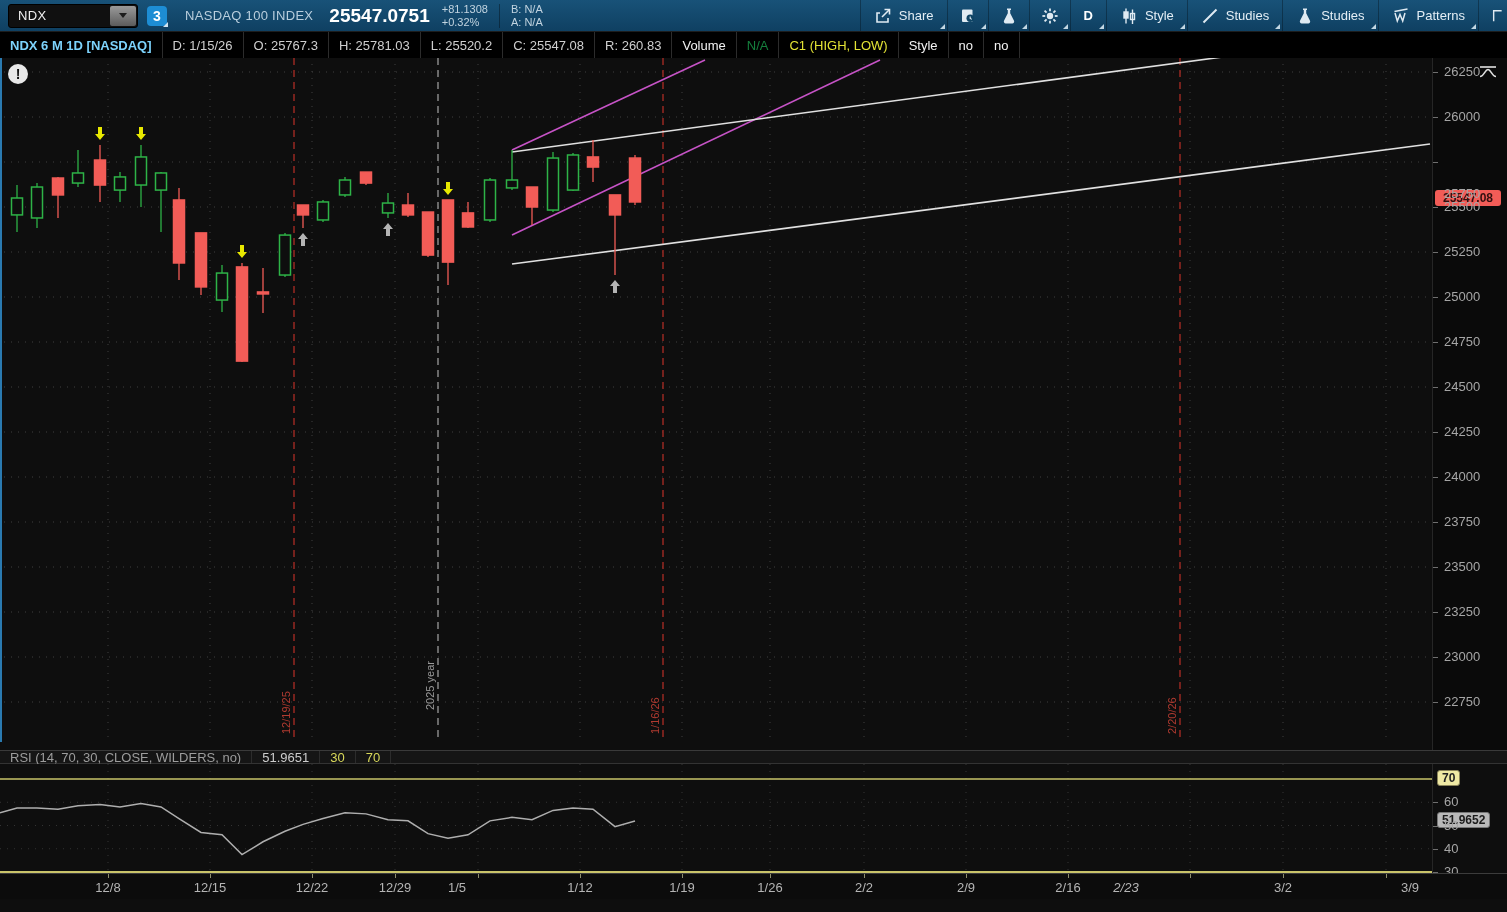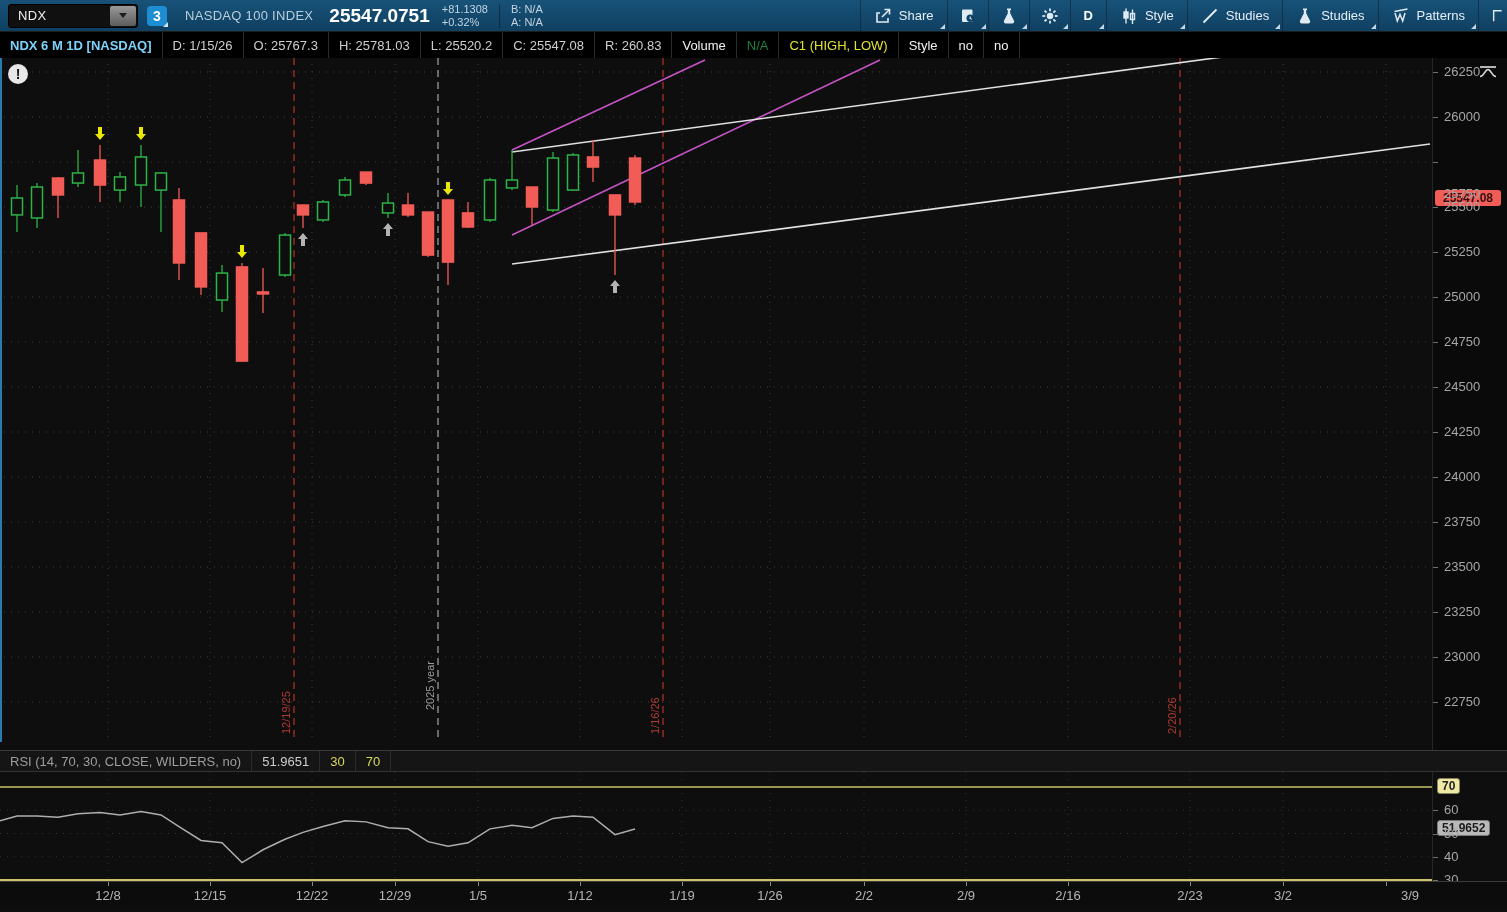--- a/index.html
+++ b/index.html
@@ -39,21 +39,21 @@
   #main-svg{position:absolute;left:0;top:0;}
   .left-strip{position:absolute;left:0;top:0;width:2px;height:684px;background:#2a7ab0;}
   .alert{position:absolute;left:8px;top:6px;width:20px;height:20px;border-radius:50%;background:#e8e8e8;color:#111;font-weight:bold;font-size:14px;text-align:center;line-height:21px;}
   .price-axis{position:absolute;left:1432px;top:0;width:75px;height:692px;background:#0a0a0a;border-left:1px solid #262626;box-sizing:border-box;}
   .pa-label{position:absolute;left:11px;color:#a6a6a6;font-size:13px;}
   .pa-tick{position:absolute;left:0;width:5px;height:1px;background:#6f6f6f;}
   .price-badge{position:absolute;left:2px;min-width:58px;text-align:center;background:#f25c57;color:#331111;font-size:12px;font-weight:bold;border-radius:3px;padding:1px 4px;}
   .expand-icon{position:absolute;right:9px;top:5px;}
 
   
-  .rsi-header{height:22px;background:#151515;border-top:1px solid #3a3a3a;border-bottom:1px solid #333;box-sizing:border-box;display:flex;align-items:stretch;font-size:13px;color:#9d9d9d;}
+  .rsi-header{height:14px;background:#151515;border-top:1px solid #3a3a3a;border-bottom:1px solid #333;box-sizing:border-box;display:flex;align-items:stretch;font-size:13px;color:#9d9d9d;}
   .rsi-header .val{color:#cdcdcd;}
   .rsi-header .yellow{color:#d9d95a;}
 
   
   .rsi-region{position:relative;height:109px;background:#0e0e0e;}
   #rsi-svg{position:absolute;left:0;top:0;}
   .rsi-axis{position:absolute;left:1432px;top:0;width:75px;height:109px;border-left:1px solid #262626;box-sizing:border-box;}
   .ra-label{position:absolute;left:11px;color:#a6a6a6;font-size:13px;}
   .ra-tick{position:absolute;left:0;width:5px;height:1px;background:#6f6f6f;}
   .ra-badge{position:absolute;left:4px;background:#efe9a4;color:#222;font-size:12px;font-weight:bold;border-radius:3px;padding:0 4px;border:1px solid #8a845a;}
@@ -451,34 +451,34 @@
   <div class="time-axis" id="time-axis">
       <div class="ta-tick" style="left: 108px;"></div>
       <div class="ta-label" style="left: 108px;">12/8</div>
       <div class="ta-tick" style="left: 210px;"></div>
       <div class="ta-label" style="left: 210px;">12/15</div>
       <div class="ta-tick" style="left: 312px;"></div>
       <div class="ta-label" style="left: 312px;">12/22</div>
       <div class="ta-tick" style="left: 395px;"></div>
       <div class="ta-label" style="left: 395px;">12/29</div>
       <div class="ta-tick" style="left: 478px;"></div>
-      <div class="ta-label" style="left: 478px;">1/5</div>
+      <div class="ta-label" style="left: 457px;">1/5</div>
       <div class="ta-tick" style="left: 580px;"></div>
       <div class="ta-label" style="left: 580px;">1/12</div>
       <div class="ta-tick" style="left: 682px;"></div>
       <div class="ta-label" style="left: 682px;">1/19</div>
       <div class="ta-tick" style="left: 770px;"></div>
       <div class="ta-label" style="left: 770px;">1/26</div>
       <div class="ta-tick" style="left: 864px;"></div>
       <div class="ta-label" style="left: 864px;">2/2</div>
       <div class="ta-tick" style="left: 966px;"></div>
       <div class="ta-label" style="left: 966px;">2/9</div>
       <div class="ta-tick" style="left: 1068px;"></div>
       <div class="ta-label" style="left: 1068px;">2/16</div>
       <div class="ta-tick" style="left: 1190px;"></div>
-      <div class="ta-label" style="left: 1190px;">2/23</div>
+      <div class="ta-label" style="left: 1126px; font-style: italic;">2/23</div>
       <div class="ta-tick" style="left: 1283px;"></div>
       <div class="ta-label" style="left: 1283px;">3/2</div>
       <div class="ta-tick" style="left: 1386px;"></div>
       <div class="ta-label" style="left: 1410px;">3/9</div>
     </div>
 
 </div>
 
 </body></html>

